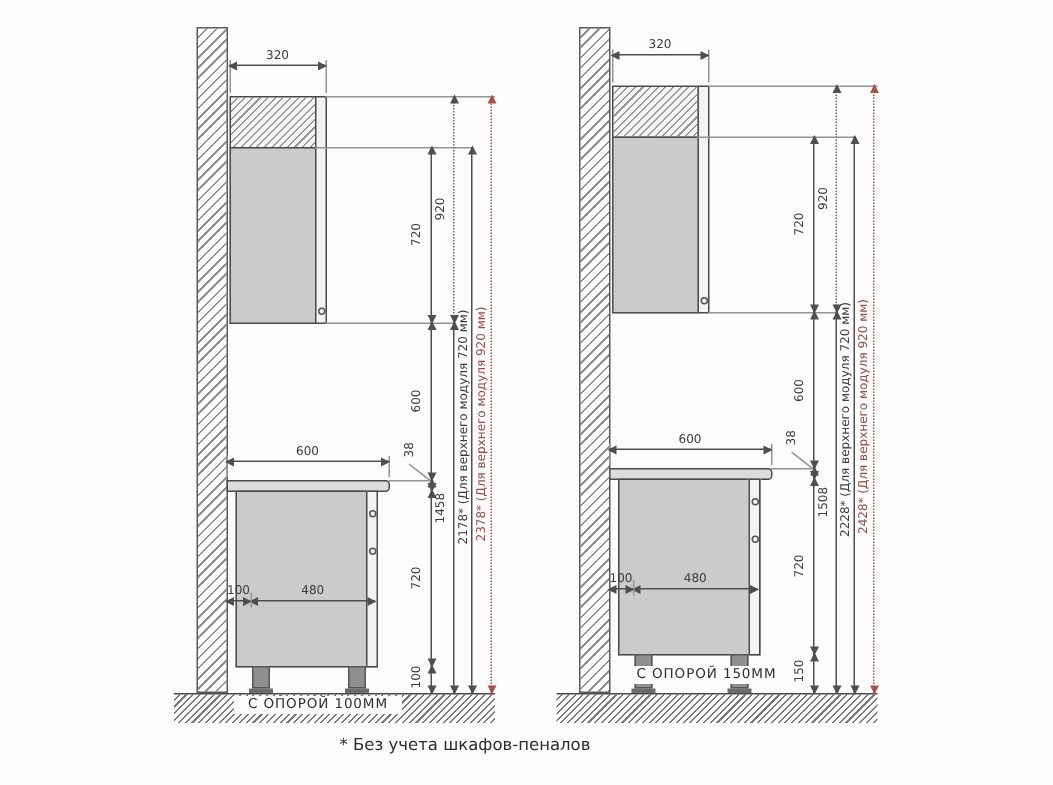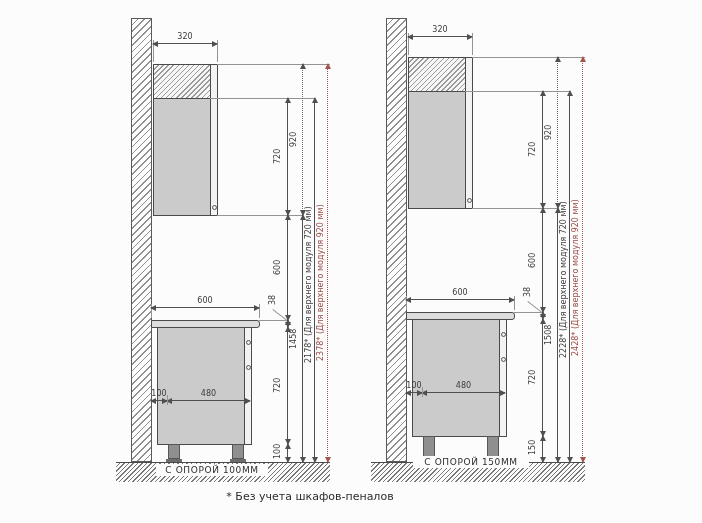--- a/index.html
+++ b/index.html
@@ -175,17 +175,17 @@
     <div class="dh" style="left:51px;top:392px;width:83px"></div>
     <div class="ext" style="left:51px;top:387px;width:1px;height:10px"></div>
     <div class="lh" style="left:25px;top:381px;width:36px">100</div>
     <div class="lh" style="left:51px;top:381px;width:83px">480</div>
 
     <div class="leg" style="left:52px;top:436px;width:12px;height:23px"></div>
     <div class="foot" style="left:50px;top:459px;width:16px;height:3px"></div>
     <div class="leg" style="left:116px;top:436px;width:12px;height:23px"></div>
     <div class="foot" style="left:114px;top:459px;width:16px;height:3px"></div>
 
-    <div class="floorlabel" style="left:42px;top:456px;width:116px">С ОПОРОЙ 150ММ</div>
+    <div class="floorlabel" style="left:42px;top:444px;width:116px">С ОПОРОЙ 150ММ</div>
   </div>
 
   <div class="caption">* Без учета шкафов-пеналов</div>
 </div>
 
 </body></html>

